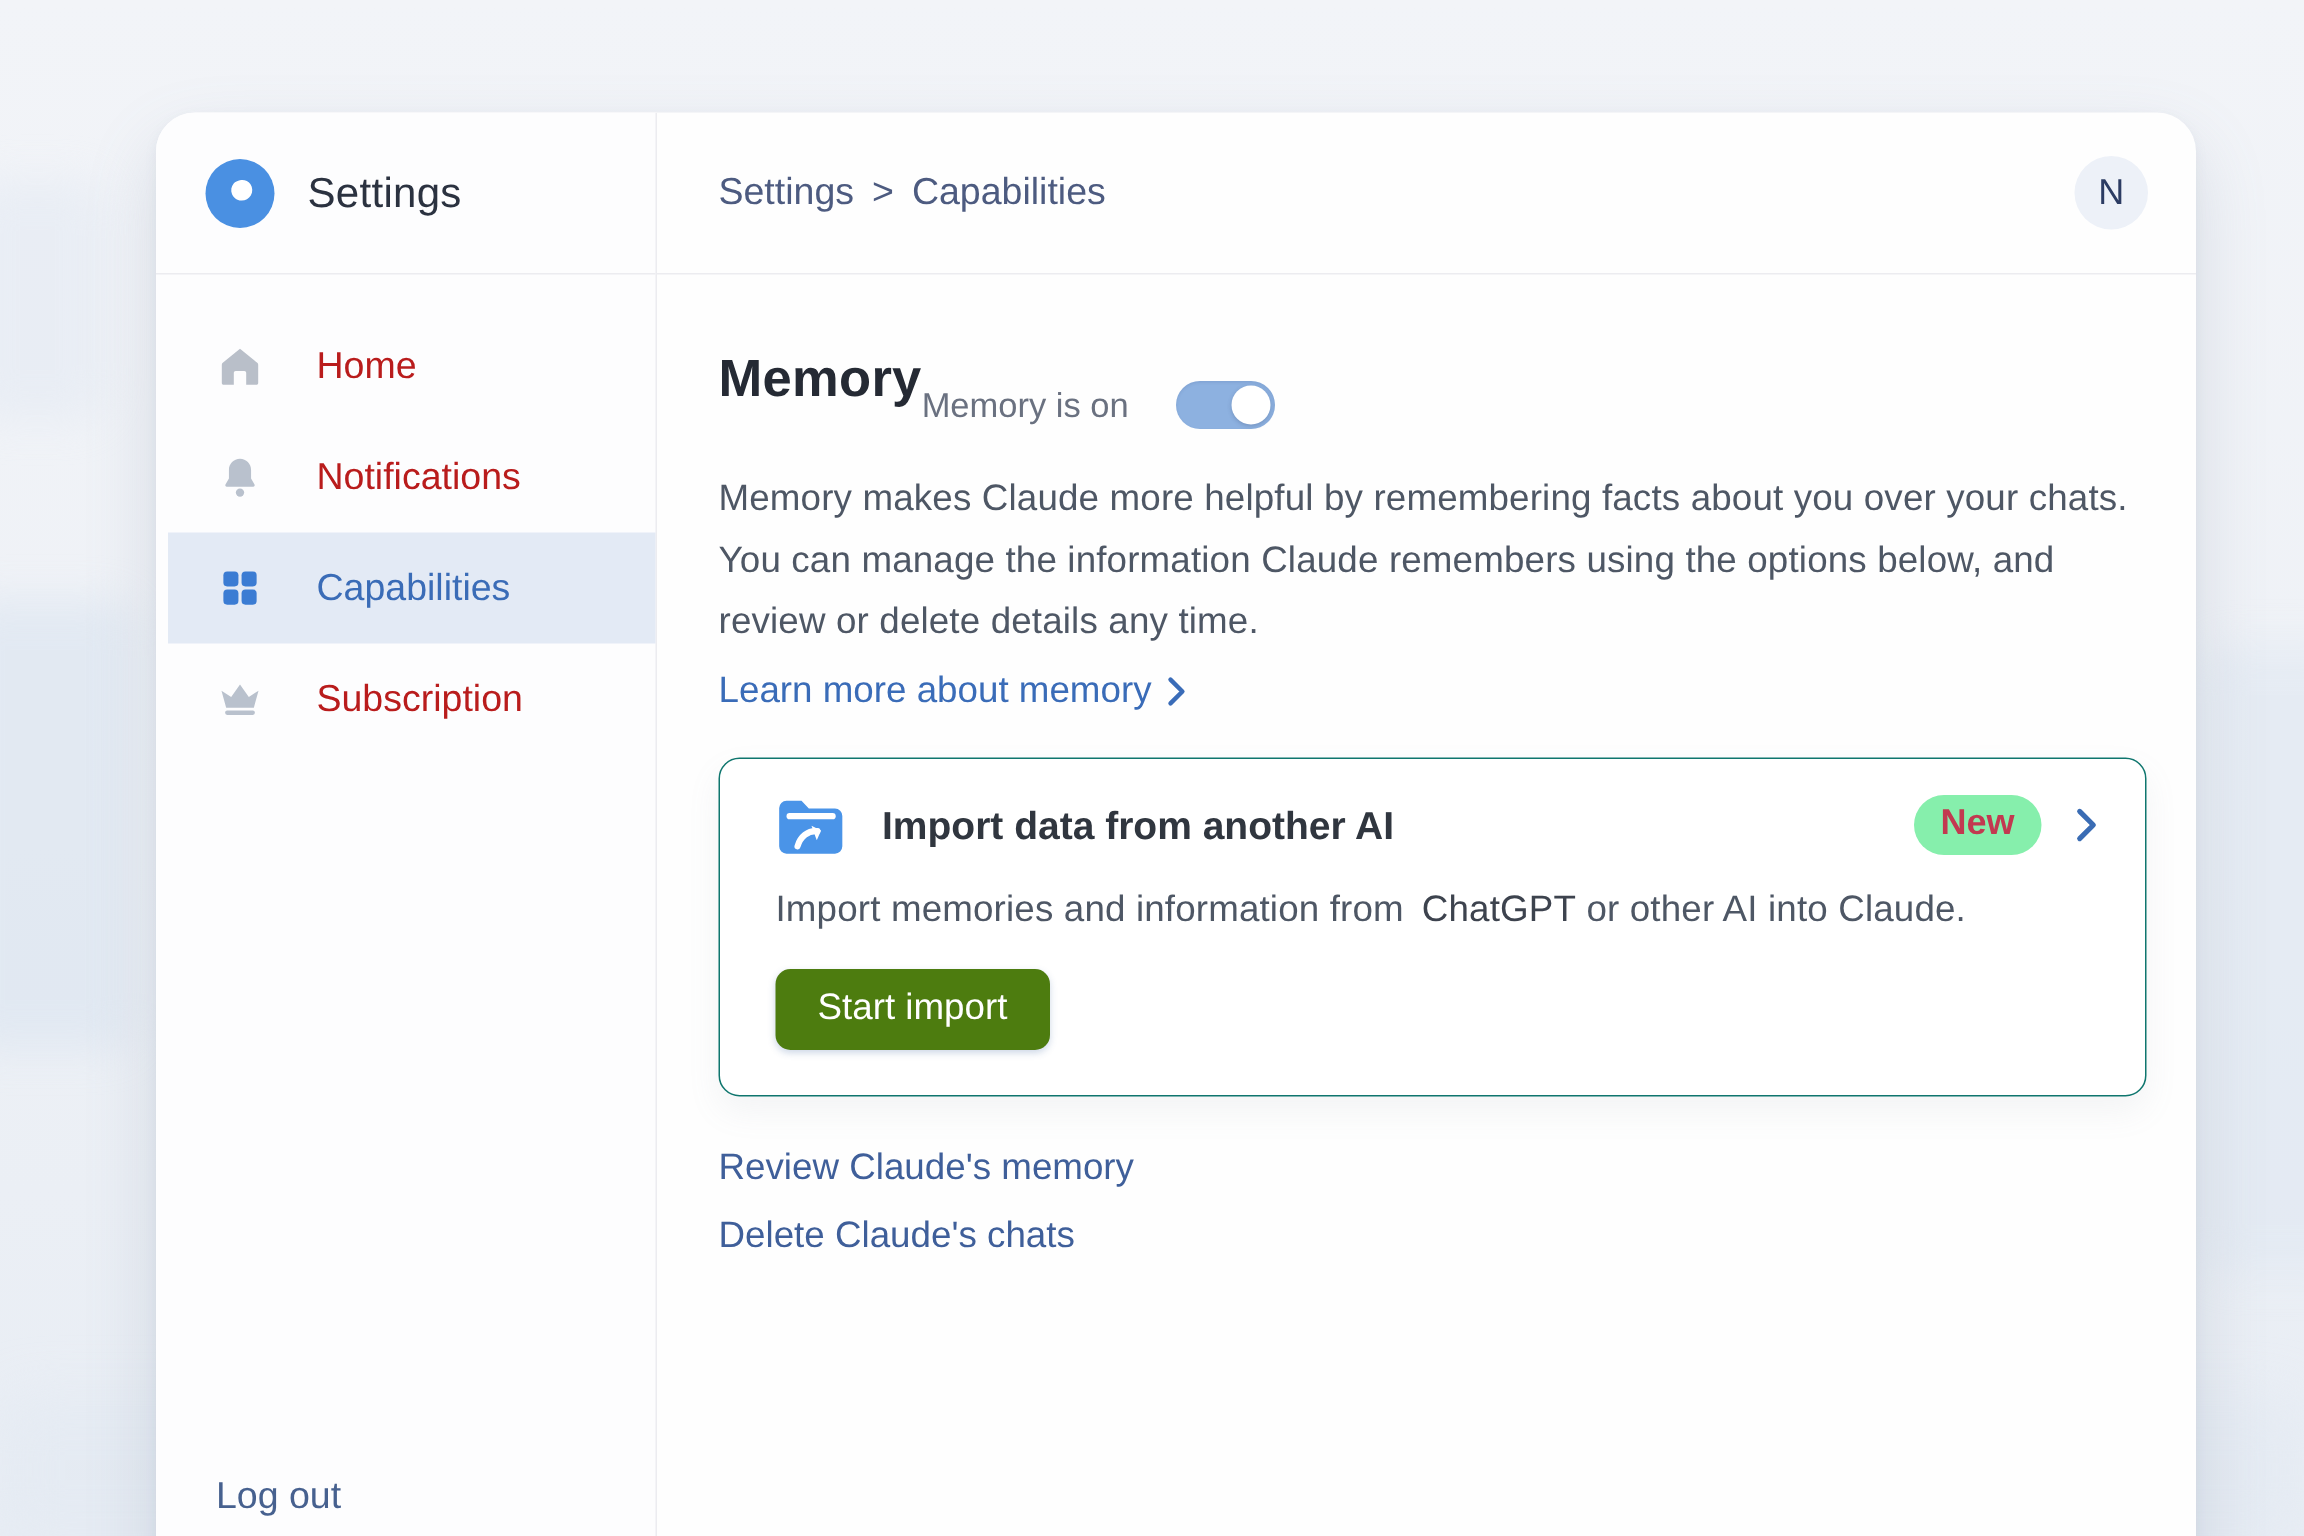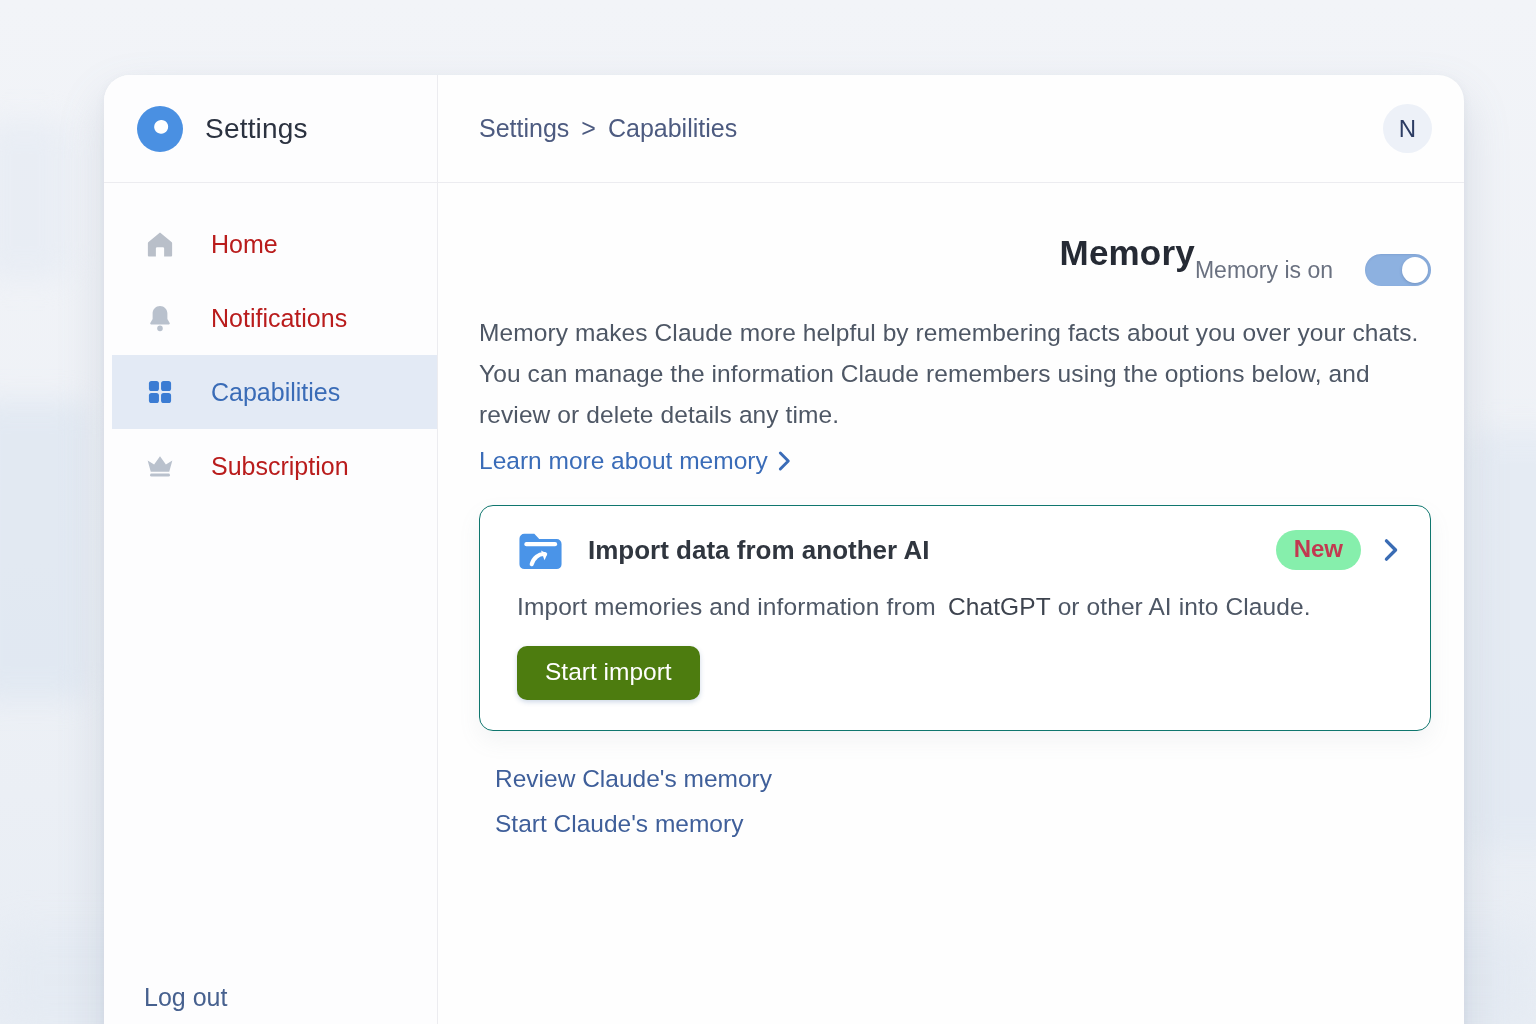--- a/index.html
+++ b/index.html
@@ -39,40 +39,40 @@
   .spacer { flex: 1; }
   .logout { margin: 0 0 50px 40px; font-size: 25px; color: #47618f; cursor: pointer; }
 
   
   .main { flex: 1; display: flex; flex-direction: column; }
   .main-header { height: 108px; flex: 0 0 108px; border-bottom: 1px solid #ececf0; display: flex; align-items: center; justify-content: space-between; padding: 0 32px 0 41px; }
   .breadcrumb { font-size: 25px; color: #4d5b80; display: flex; gap: 12px; align-items: center; }
   .avatar { width: 49px; height: 49px; border-radius: 50%; background: #edf1f8; color: #2c3c63; display: flex; align-items: center; justify-content: center; font-size: 24px; font-weight: 500; }
 
   .content { padding: 36px 33px 0 41px; display: flex; flex-direction: column; }
-  .title-row { display: flex; align-items: center; justify-content: flex-end; }
+  .title-row { display: flex; align-items: center; justify-content: flex-start; }
   .page-title { font-size: 35px; font-weight: 700; color: #252a34; letter-spacing: .2px; }
   .toggle-row { display: flex; align-items: center; gap: 32px; margin-top: 35px; }
   .toggle-label { font-size: 23px; color: #6a7180; }
   .toggle { width: 66px; height: 32px; border-radius: 16px; background: #8db1e0; position: relative; cursor: pointer; box-shadow: inset 0 1px 2px rgba(60,90,140,.15); }
   .toggle .knob { position: absolute; right: 3px; top: 3px; width: 26px; height: 26px; border-radius: 50%; background: #fff; box-shadow: 0 1px 3px rgba(60,80,120,.3); }
 
   .desc { margin-top: 26px; font-size: 24.5px; line-height: 41px; color: #4e5765; max-width: 950px; letter-spacing: .1px; }
   .learn-more { margin-top: 12px; font-size: 24.5px; color: #3a6cb8; display: inline-flex; align-items: center; gap: 8px; cursor: pointer; width: fit-content; }
 
   .card { margin-top: 30px; border: 1px solid #0f766e; border-radius: 14px; background: #fff; box-shadow: 0 10px 22px rgba(130,140,160,.09); padding: 22px 30px 30px 37px; }
   .card-head { display: flex; align-items: center; }
   .card-title { margin-left: 24px; font-size: 26px; font-weight: 700; color: #30363f; }
   .card-head-right { margin-left: auto; display: flex; align-items: center; gap: 21px; }
   .badge { background: #86efac; color: #c23950; font-size: 24px; font-weight: 600; padding: 5px 18px 7px; border-radius: 999px; }
   .card-desc { margin-top: 21px; font-size: 24.5px; color: #4e5765; letter-spacing: .1px; }
   .card-desc .brand { margin-left: 12px; font-weight: 500; color: #3d434e; }
   .primary-btn { margin-top: 25px; display: inline-block; background: #4d7c0f; color: #fff; font-family: inherit; font-size: 24.5px; font-weight: 500; border: none; border-radius: 10px; padding: 12px 28px 14px; cursor: pointer; box-shadow: 0 2px 5px rgba(60,100,160,.25); }
 
-  .mem-links { margin-top: 34px; display: flex; flex-direction: column; gap: 17px; margin-left: 16px; }
+  .mem-links { margin-top: 34px; display: flex; flex-direction: column; gap: 17px; }
   .mem-link { font-size: 24.5px; color: #3f5f9a; cursor: pointer; width: fit-content; }
 </style>
 </head>
 <body>
 
 <div class="bg-blob blob-a"></div>
 <div class="bg-blob blob-b"></div>
 <div class="bg-blob blob-c"></div>
 <div class="bg-blob blob-d"></div>
 
@@ -190,18 +190,18 @@
           </span>
         </div>
 
         <p class="card-desc"><span>Import memories and information from</span><span class="brand">ChatGPT</span><span> or other AI into Claude.</span></p>
 
         <button class="primary-btn">Start import</button>
       </div>
 
       <div class="mem-links">
         <span class="mem-link">Review Claude's memory</span>
-        <span class="mem-link">Start Claude's memory</span>
+        <span class="mem-link">Delete Claude's chats</span>
       </div>
 
     </div>
   </div>
 </div>
 
 </body></html>

